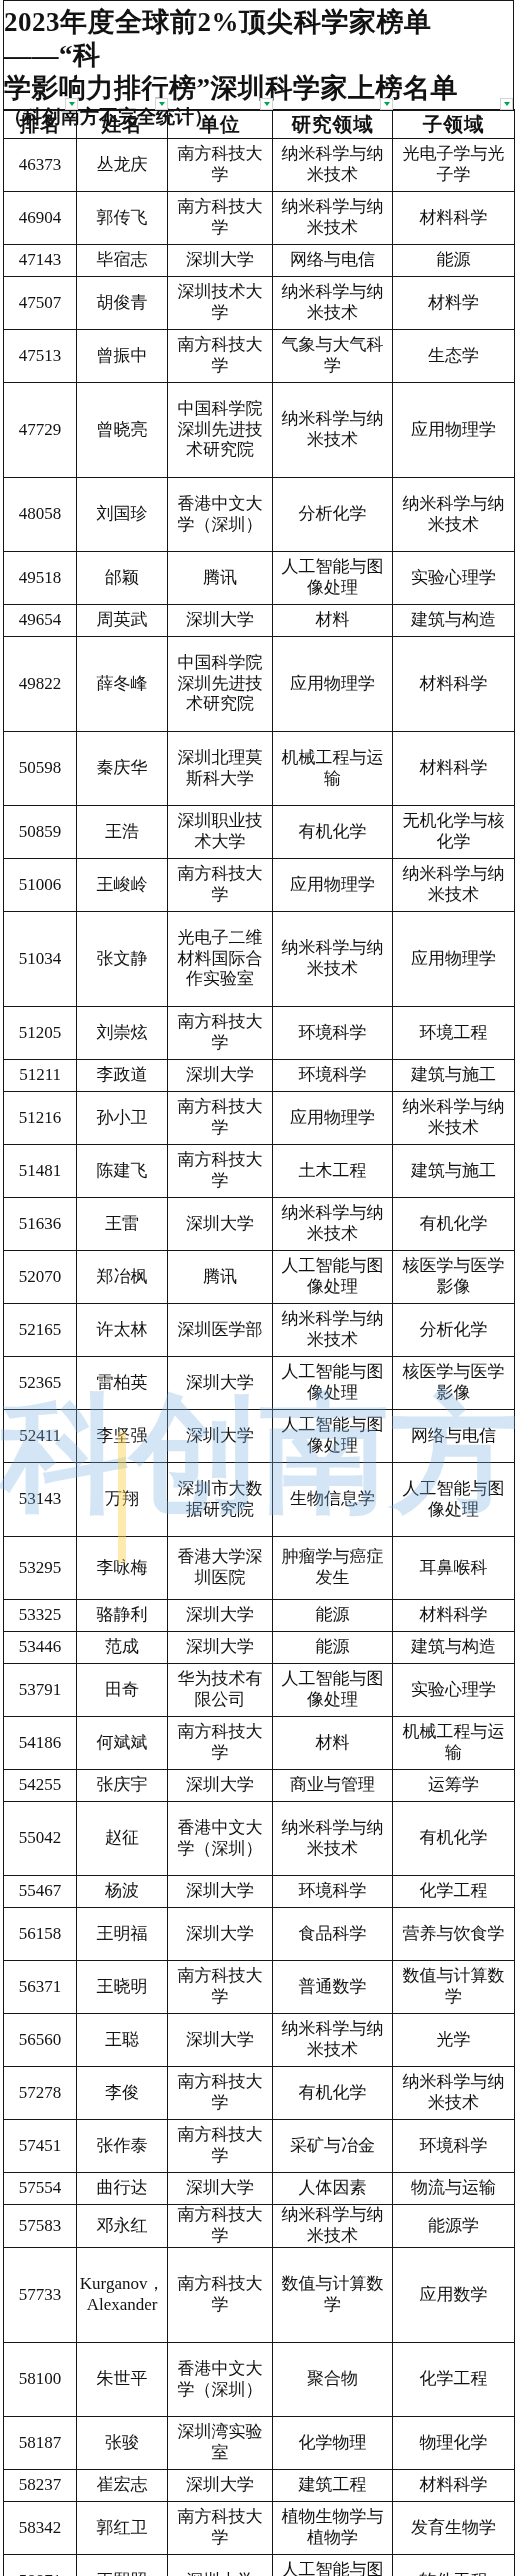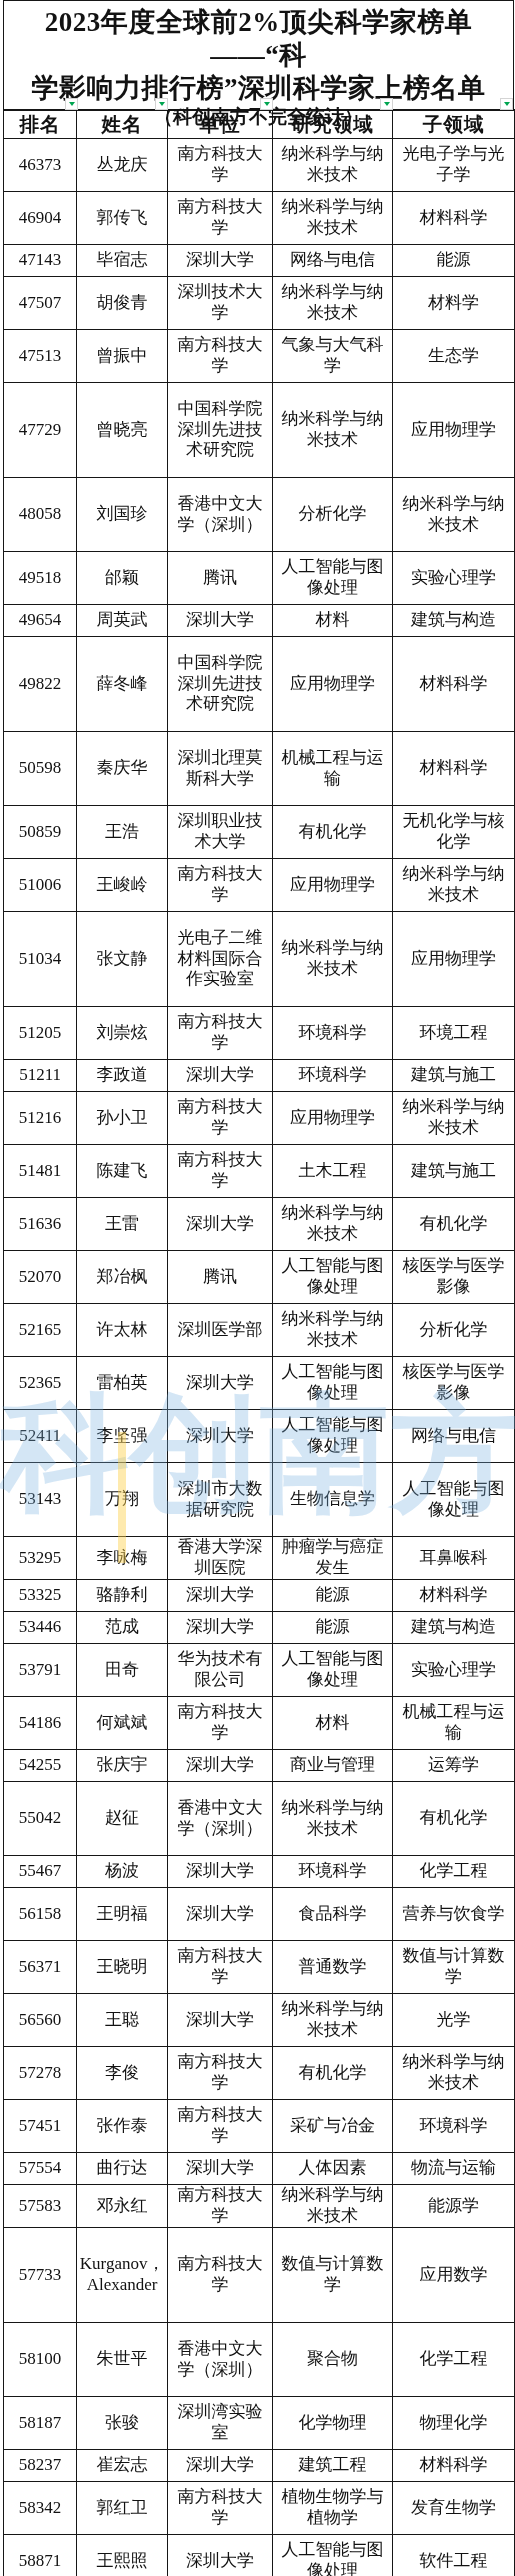--- a/index.html
+++ b/index.html
@@ -11,21 +11,21 @@
     font-family:"Liberation Serif","DejaVu Serif",serif;
     color:#121212;
   }
   .sheet{
     position:absolute;left:3.1px;top:0;width:511px;
   }
   .title-block{
     box-sizing:border-box;
     border:1.5px solid #161616;border-bottom:none;
     width:100%;height:96px;
-    text-align:center;
+    text-align:left;
     padding-top:5.2px;
     font-weight:bold;
   }
   .title-line{font-size:27px;line-height:33px;letter-spacing:0.5px;}
   .title-sub{font-size:19px;line-height:24px;font-weight:bold;}
   .filter-band{
     box-sizing:border-box;
     position:relative;
     border-left:1.5px solid #161616;border-right:1.5px solid #161616;
     width:100%;height:13px;
@@ -290,21 +290,21 @@
             <td>人工智能与图像处理</td>
             <td>网络与电信</td>
           </tr>
           <tr style="height: 74px;">
             <td>53143</td>
             <td>万翔</td>
             <td>深圳市大数据研究院</td>
             <td>生物信息学</td>
             <td>人工智能与图像处理</td>
           </tr>
-          <tr style="height: 43px;">
+          <tr style="height: 63px;">
             <td>53295</td>
             <td>李咏梅</td>
             <td>香港大学深圳医院</td>
             <td>肿瘤学与癌症发生</td>
             <td>耳鼻喉科</td>
           </tr>
           <tr style="height: 32px;">
             <td>53325</td>
             <td>骆静利</td>
             <td>深圳大学</td>

